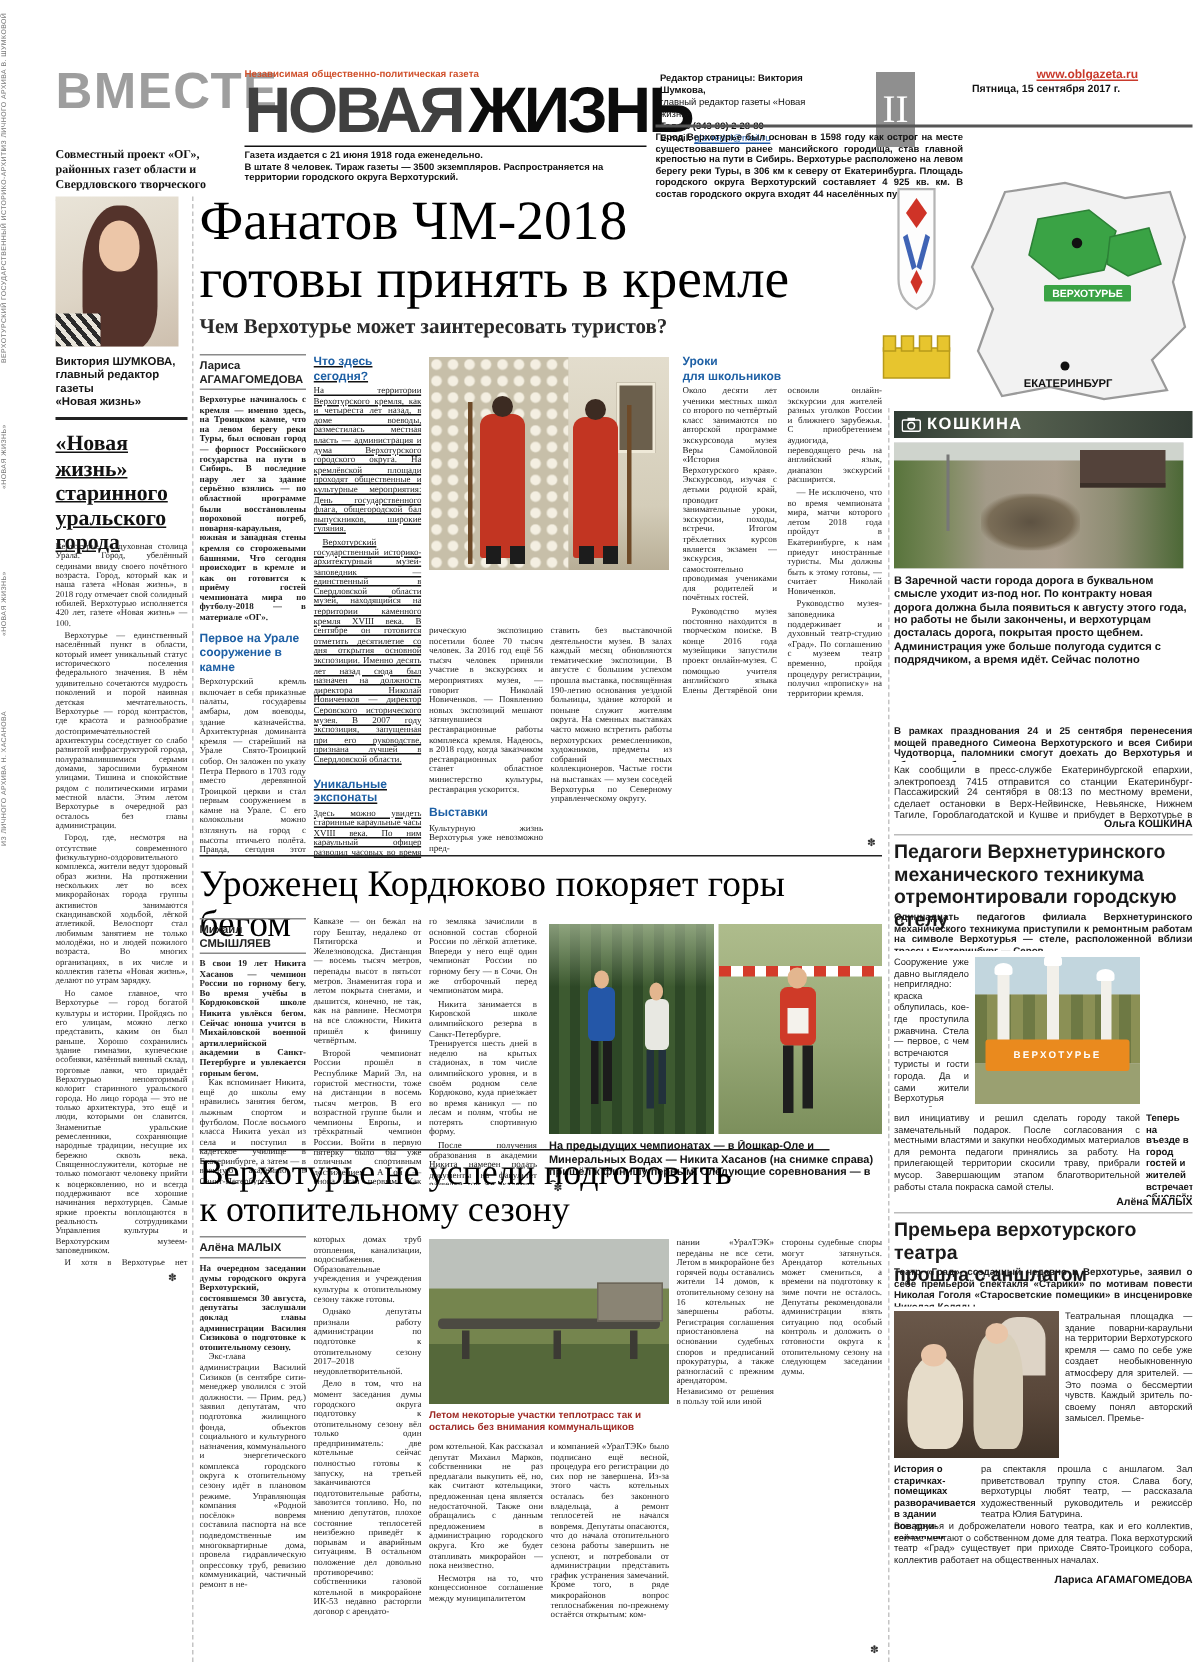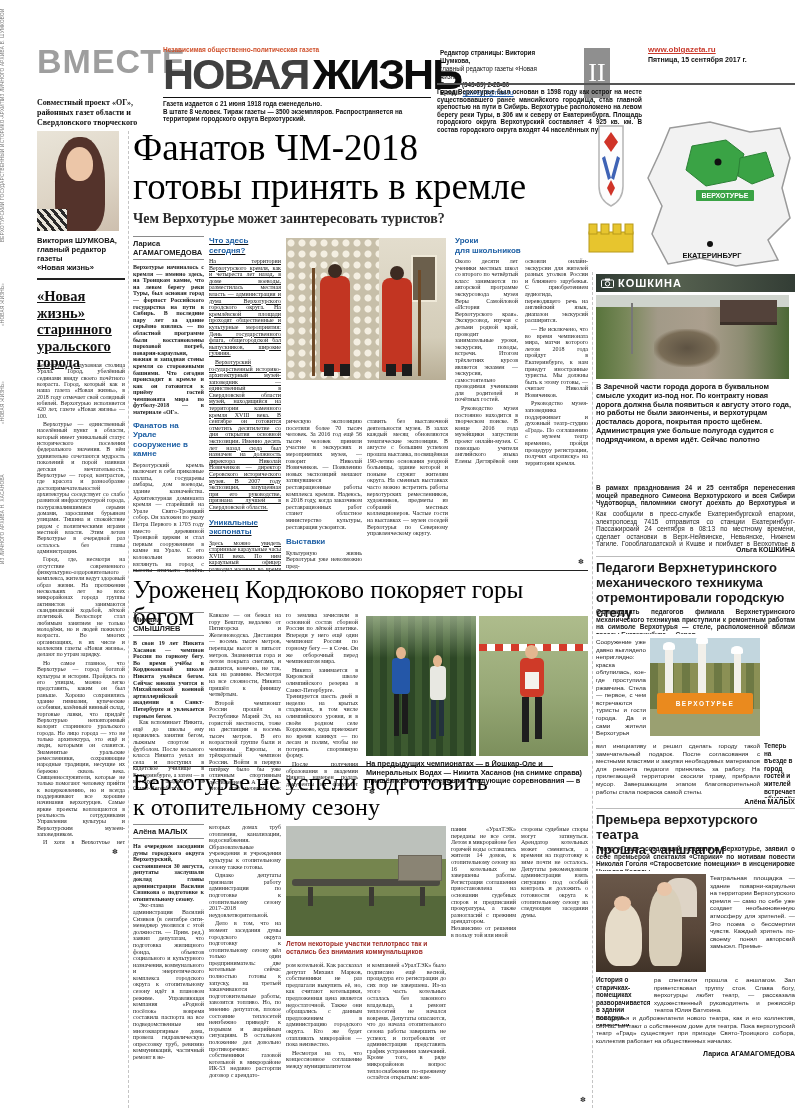--- a/index.html
+++ b/index.html
@@ -54,21 +54,21 @@
     <div>
       <span class="sans-b">E-mail:</span>
       <span style="color:#1a56a8;text-decoration:underline;">glavrednl@mail.ru</span>
     </div>
   </div>
 
   <div class="abs" style="left:584px;top:48px;width:26px;height:50px;background:#8f8f8f;color:#fff;
        font:26px/50px 'Liberation Serif',serif;text-align:center;">II</div>
 
   <div class="abs" style="left:648px;top:44px;width:148px;">
-    <div style="font:bold 8px/11px 'Liberation Sans',sans-serif;color:#c9392b;text-decoration:underline;">www.oblgazeta.ru</div>
+    <div style="font:bold 8px/11px 'Liberation Sans',sans-serif;color:#c9392b;text-decoration:underline;margin-left:43px;">www.oblgazeta.ru</div>
     <div style="font:bold 7px/9px 'Liberation Sans',sans-serif;">Пятница, 15 сентября 2017 г.</div>
   </div>
 
   <div class="rule" style="left:437px;top:83px;width:358px;height:2px;background:#555;"></div>
 
   <div class="abs" style="left:437px;top:88px;width:205px;font:bold 6.3px/7.6px 'Liberation Sans',sans-serif;text-align:justify;">Город Верхотурье был основан в 1598 году как острог на месте существовавшего ранее мансийского городища, став главной крепостью на пути в Сибирь. Верхотурье расположено на левом берегу реки Туры, в 306 км к северу от Екатеринбурга. Площадь городского округа Верхотурский составляет 4 925 кв. км. В состав городского округа входят 44 населённых пункта.</div>
 
   <div class="abs" style="left:585px;top:124px;width:52px;height:146px;">
     <svg width="52" height="146" viewBox="0 0 52 146">
       <path d="M14 2 h24 v60 q0 14 -12 20 q-12 -6 -12 -20 Z" fill="#fdfdfd" stroke="#b5b5b5" stroke-width="1.5"></path>
@@ -126,21 +126,21 @@
   <div class="abs" style="left:592px;top:272px;height:836px;border-left:1px dashed #c4c4c4;"></div>
 
   <div class="abs hsec" style="left:133px;top:128px;width:460px;font:37px/39px 'Liberation Serif',serif;color:#000;">Фанатов ЧМ-2018
 готовы принять в кремле</div>
   <div class="abs" style="left:133px;top:211px;width:450px;font:bold 14px 'Liberation Serif',serif;color:#2b2b2b;">Чем Верхотурье может заинтересовать туристов?</div>
 
   <div class="abs" style="left:133px;top:236px;width:71px;height:336px;overflow:hidden;">
     <div class="byline">Лариса
 АГАМАГОМЕДОВА</div>
     <div class="bt lede" style="width:71px;">Верхотурье начиналось с кремля — именно здесь, на Троицком камне, что на левом берегу реки Туры, был основан город — форпост Российского государства на пути в Сибирь. В последние пару лет за здание серьёзно взялись — по областной программе были восстановлены пороховой погреб, поварня-караульня, южная и западная стены кремля со сторожевыми башнями. Что сегодня происходит в кремле и как он готовится к приёму гостей чемпионата мира по футболу-2018 — в материале «ОГ».</div>
-    <div class="bluesub">Фанатов на Урале сооружение в камне</div>
+    <div class="bluesub">Первое на Урале сооружение в камне</div>
     <div class="bt">Верхотурский кремль включает в себя приказные палаты, государевы амбары, дом воеводы, здание казначейства. Архитектурная доминанта кремля — старейший на Урале Свято-Троицкий собор. Он заложен по указу Петра Первого в 1703 году вместо деревянной Троицкой церкви и стал первым сооружением в камне на Урале. С его колокольни можно взглянуть на город с высоты птичьего полёта. Правда, сегодня этот памятник истории и культуры федерального значения вновь нуждается в реставрации.</div>
   </div>
 
   <div class="abs" style="left:209px;top:236px;width:72px;height:336px;overflow:hidden;text-decoration:underline;">
     <div class="bluesub" style="margin-top:0;">Что здесь сегодня?</div>
     <div class="bt">
       <p class="ni">На территории Верхотурского кремля, как и четыреста лет назад, в доме воеводы, разместилась местная власть — администрация и дума Верхотурского городского округа. На кремлёвской площади проходят общественные и культурные мероприятия: День государственного флага, общегородской бал выпускников, широкие гуляния.</p>
       <p>Верхотурский государственный историко-архитектурный музей-заповедник — единственный в Свердловской области музей, находящийся на территории каменного кремля XVIII века. В сентябре он готовится отметить десятилетие со дня открытия основной экспозиции. Именно десять лет назад сюда был назначен на должность директора Николай Новиченков — директор Серовского исторического музея. В 2007 году экспозиция, запущенная при его руководстве, признана лучшей в Свердловской области.</p>
     </div>
     <div class="bluesub">Уникальные экспонаты</div>

